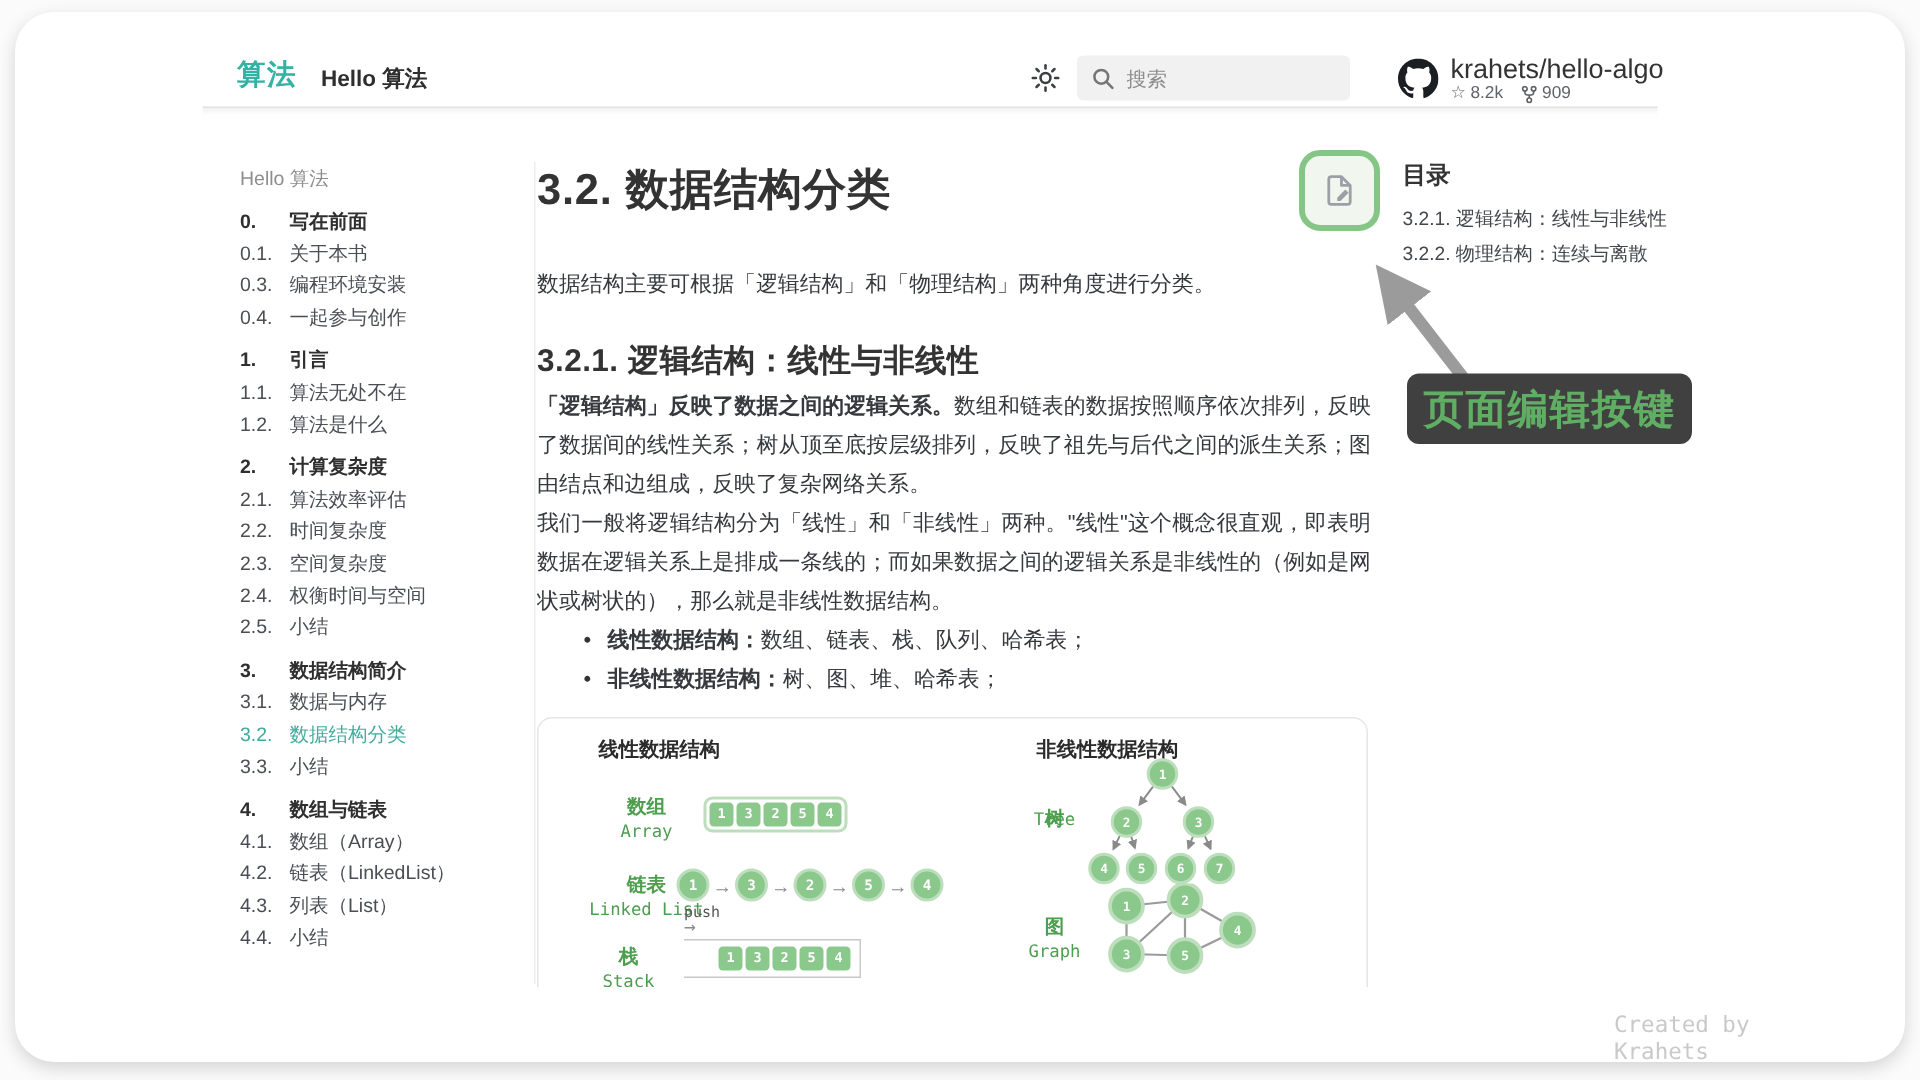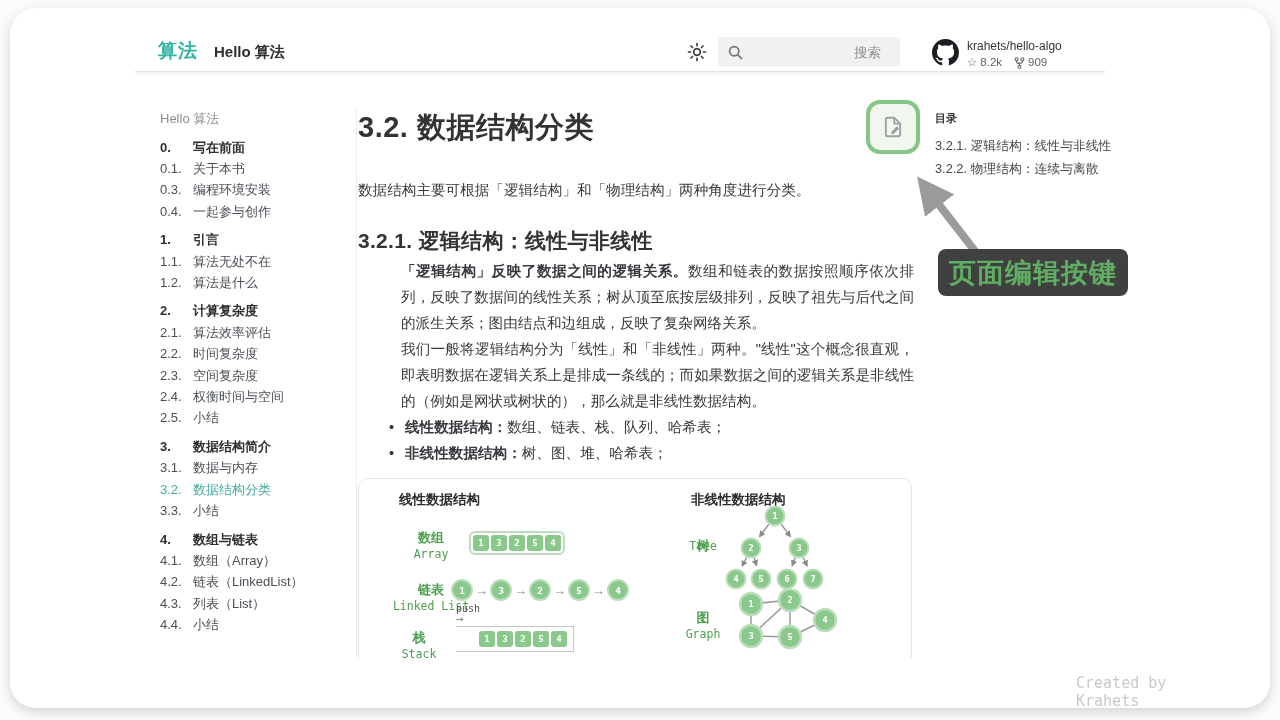--- a/index.html
+++ b/index.html
@@ -18,45 +18,45 @@
   .stage{position:absolute;inset:0;width:1176px;height:720px;}
   .card{position:absolute;left:10px;top:8px;width:1260px;height:700px;background:#fff;border-radius:26px;box-shadow:0 4px 12px rgba(0,0,0,.16);}
 
   
   .logo{position:absolute;left:158px;top:36px;width:44px;height:28px;color:var(--logo-teal);
         font-family:"DejaVu Sans Mono",monospace;font-weight:bold;font-size:19px;letter-spacing:1px;line-height:28px;cursor:pointer;}
   .site-title{position:absolute;left:214px;top:43px;font-size:15px;font-weight:bold;color:#2e2e2e;cursor:pointer;}
   .theme-toggle{position:absolute;left:687px;top:42px;width:20px;height:20px;cursor:pointer;}
   .searchbox{position:absolute;left:718px;top:37px;width:182px;height:30px;background:#f1f1f1;border-radius:4px;display:flex;align-items:center;padding:0 10px;}
   .searchbox svg{flex:none;margin-right:8px;}
-  .searchbox input{border:none;background:transparent;outline:none;font-size:13.5px;color:#444;width:130px;font-family:inherit;text-align:right;}
+  .searchbox input{border:none;background:transparent;outline:none;font-size:13.5px;color:#444;width:130px;font-family:inherit;}
   .searchbox input::placeholder{color:#8c8c8c;}
   .repo{position:absolute;left:932px;top:38px;display:flex;align-items:flex-start;cursor:pointer;}
   .repo .octo{width:27px;height:27px;margin-right:8px;margin-top:1px;}
-  .repo-name{font-size:12px;color:#333;line-height:16px;}
+  .repo-name{font-size:18px;color:#333;line-height:16px;}
   .repo-stats{font-size:11.5px;color:#5f6368;line-height:15px;display:flex;align-items:center;gap:3px;margin-top:1px;}
   .repo-stats .sep{width:6px;}
   .header-divider{position:absolute;left:135px;top:71px;width:970px;height:1px;background:#e2e2e2;}
   .header-divider::after{content:'';position:absolute;top:1px;left:0;right:0;height:5px;background:linear-gradient(rgba(0,0,0,.05),transparent);}
 
   
   .sidebar{position:absolute;left:160px;top:108px;width:192px;}
   .s-header{font-size:13px;color:#8d8d8d;line-height:21.6px;margin-bottom:6px;}
   .s-row{display:flex;align-items:baseline;line-height:21.4px;font-size:13px;color:#4b4f55;cursor:pointer;}
   .s-row .s-num{width:33px;flex:none;}
   .s-section{font-weight:bold;color:#2f2f2f;margin-top:7px;}
   .s-row.active{color:var(--accent);}
   .v-divider{position:absolute;left:356px;top:108px;width:1px;height:548px;background:#ededed;}
 
   
   .main{position:absolute;left:358px;top:100px;width:556px;height:558px;overflow:hidden;}
   .main h1{font-size:29px;font-weight:700;color:#333;margin-top:10px;line-height:34px;letter-spacing:.5px;}
   .p-intro{margin-top:34px;font-size:14.6px;line-height:25px;}
   .main h2{margin-top:25px;font-size:21px;font-weight:600;color:#333;line-height:26px;letter-spacing:.3px;}
-  .p-body{margin-top:4px;font-size:14.6px;line-height:26px;text-align:justify;margin-left:43px;}
+  .p-body{margin-top:4px;font-size:14.6px;line-height:26px;text-align:justify;}
   .p-body + .p-body{margin-top:0;}
   ul.bullets{margin-top:0;list-style:none;padding-left:25px;}
   ul.bullets li{font-size:14.6px;line-height:26px;padding-left:22px;position:relative;}
   ul.bullets li::before{content:'•';position:absolute;left:6px;color:#333;}
 
   
   .figure{margin-top:12px;width:554px;height:300px;border:1px solid #e6e6e6;border-radius:10px;position:relative;background:#fff;}
   .fig-title{position:absolute;font-size:13.5px;font-weight:bold;color:#2b2b2b;}
   .flabel-zh{position:absolute;font-size:13px;font-weight:bold;color:var(--dg-label);text-align:center;}
   .flabel-en{position:absolute;font-size:11.5px;font-family:"DejaVu Sans Mono",monospace;color:var(--dg-label);text-align:center;}
@@ -69,21 +69,21 @@
            display:flex;align-items:center;justify-content:center;}
   .ll-arrow{color:#8a8a8a;font-size:13px;line-height:1;}
   .push-wrap{position:absolute;font-family:"DejaVu Sans Mono",monospace;font-size:10px;color:#555;line-height:11px;}
   .push-wrap .pa{color:#8a8a8a;font-size:13px;line-height:10px;}
   .stack-box{position:absolute;height:26px;width:118px;border:1px solid #c8c8c8;border-left:none;background:#fff;
              display:flex;align-items:center;justify-content:flex-end;gap:2px;padding-right:6px;}
   .fig-svg{position:absolute;}
 
   
   .toc{position:absolute;left:935px;top:108px;width:190px;}
-  .toc-header{font-size:11px;font-weight:bold;color:#333;line-height:20px;margin-bottom:6px;}
+  .toc-header{font-size:16px;font-weight:bold;color:#333;line-height:20px;margin-bottom:6px;}
   .toc-item{font-size:12.8px;color:#43474c;line-height:23px;white-space:nowrap;cursor:pointer;}
 
   
   .edit-btn{position:absolute;left:866px;top:100px;width:54px;height:54px;border:4px solid #85c687;border-radius:14px;
             background:#f1f7ee;display:flex;align-items:center;justify-content:center;cursor:pointer;}
   .annot-arrow{position:absolute;left:893px;top:158px;pointer-events:none;}
   .annot-label{position:absolute;left:938px;top:249px;width:190px;height:47px;background:#404040;border-radius:8px;
                display:flex;align-items:center;justify-content:center;font-size:27px;font-weight:bold;color:var(--annot-green);letter-spacing:1px;}
 
   .watermark{position:absolute;left:1076px;top:674px;font-family:"DejaVu Sans Mono",monospace;font-size:15px;color:#c9c9c9;}

